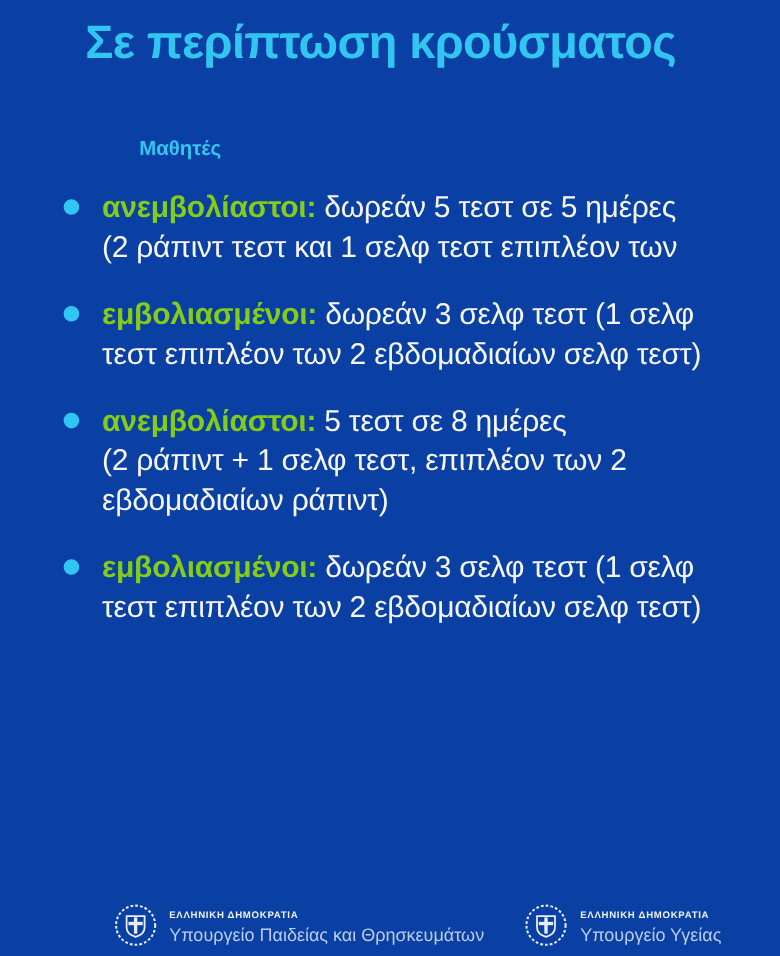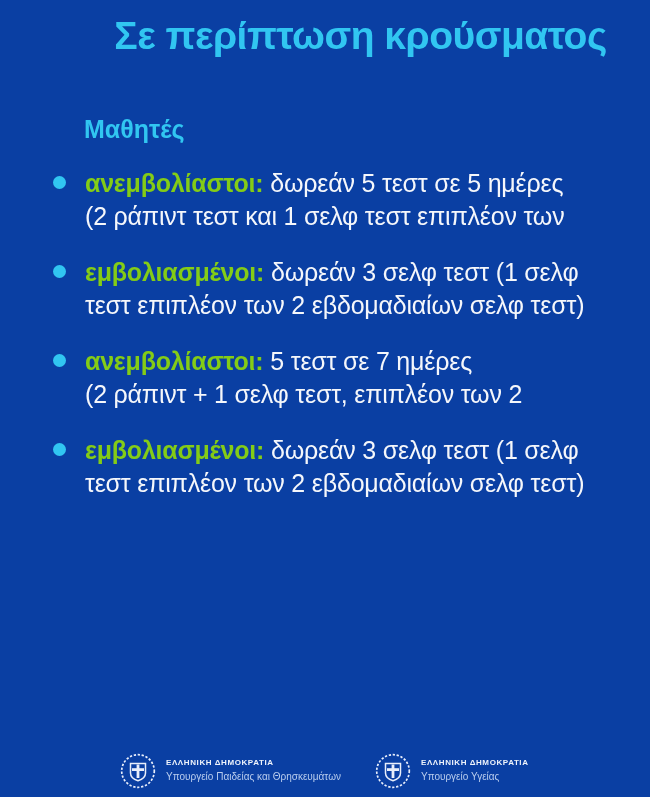--- a/index.html
+++ b/index.html
@@ -14,28 +14,27 @@
     display: flex;
     flex-direction: column;
   }
   .title {
     margin: 14px 0 0 71px;
     color: #31c6f1;
     font-weight: 700;
     font-size: 39px;
     line-height: 1.12;
     letter-spacing: -0.5px;
-    text-align: center;
   }
   .section { margin-top: 0; }
   .section-heading {
-    margin-left: 84px;
+    margin-left: 116px;
     color: #31c6f1;
     font-weight: 700;
-    font-size: 25px;
+    font-size: 17px;
     line-height: 1.2;
   }
   .section-students .section-heading { margin-top: 56px; }
   .section-teachers .section-heading { margin-top: 36px; }
   .bullet {
     display: flex;
     align-items: flex-start;
     margin-left: 53px;
     margin-top: 23px;
   }
@@ -52,38 +51,38 @@
     color: #f5f7fb;
     font-size: 25px;
     line-height: 1.32;
     letter-spacing: -0.2px;
   }
   .bullet-text .line { white-space: nowrap; }
   .bullet-text strong { font-weight: 700; color: #84cc16; }
   .footer {
     margin-top: auto;
     margin-bottom: 8px;
-    padding-left: 120px;
+    padding-left: 95px;
     display: flex;
     align-items: flex-start;
     gap: 34px;
   }
   .gov-logo { display: flex; align-items: flex-start; gap: 10px; }
   .emblem { flex: 0 0 auto; width: 36px; height: 36px; }
   .gov-text { padding-top: 5px; }
   .gov-org {
     font-size: 8px;
     font-weight: 700;
     letter-spacing: 0.6px;
     color: #eef3fb;
     white-space: nowrap;
   }
   .gov-ministry {
     margin-top: 4px;
-    font-size: 10px;
+    font-size: 15px;
     color: #b9cdee;
     white-space: nowrap;
   }
 </style>
 </head>
 <body>
 
 <div class="poster">
 
   <h1 class="title">
@@ -108,22 +107,23 @@
         <div class="line">τεστ επιπλέον των 2 εβδομαδιαίων σελφ τεστ)</div>
       </div>
     </div>
   </section>
 
   <section class="section section-teachers">
 
     <div class="bullet">
       <span class="dot"></span>
       <div class="bullet-text">
-        <div class="line"><strong>ανεμβολίαστοι:</strong> <span>5 τεστ σε 7 ημέρες</span></div>
+        <div class="line"><strong>ανεμβολίαστοι:</strong> <span>5 τεστ σε 8 ημέρες</span></div>
         <div class="line">(2 ράπιντ + 1 σελφ τεστ, επιπλέον των 2</div>
+        <div class="line">εβδομαδιαίων ράπιντ)</div>
       </div>
     </div>
 
     <div class="bullet">
       <span class="dot"></span>
       <div class="bullet-text">
         <div class="line"><strong>εμβολιασμένοι:</strong> <span>δωρεάν 3 σελφ τεστ (1 σελφ</span></div>
         <div class="line">τεστ επιπλέον των 2 εβδομαδιαίων σελφ τεστ)</div>
       </div>
     </div>

